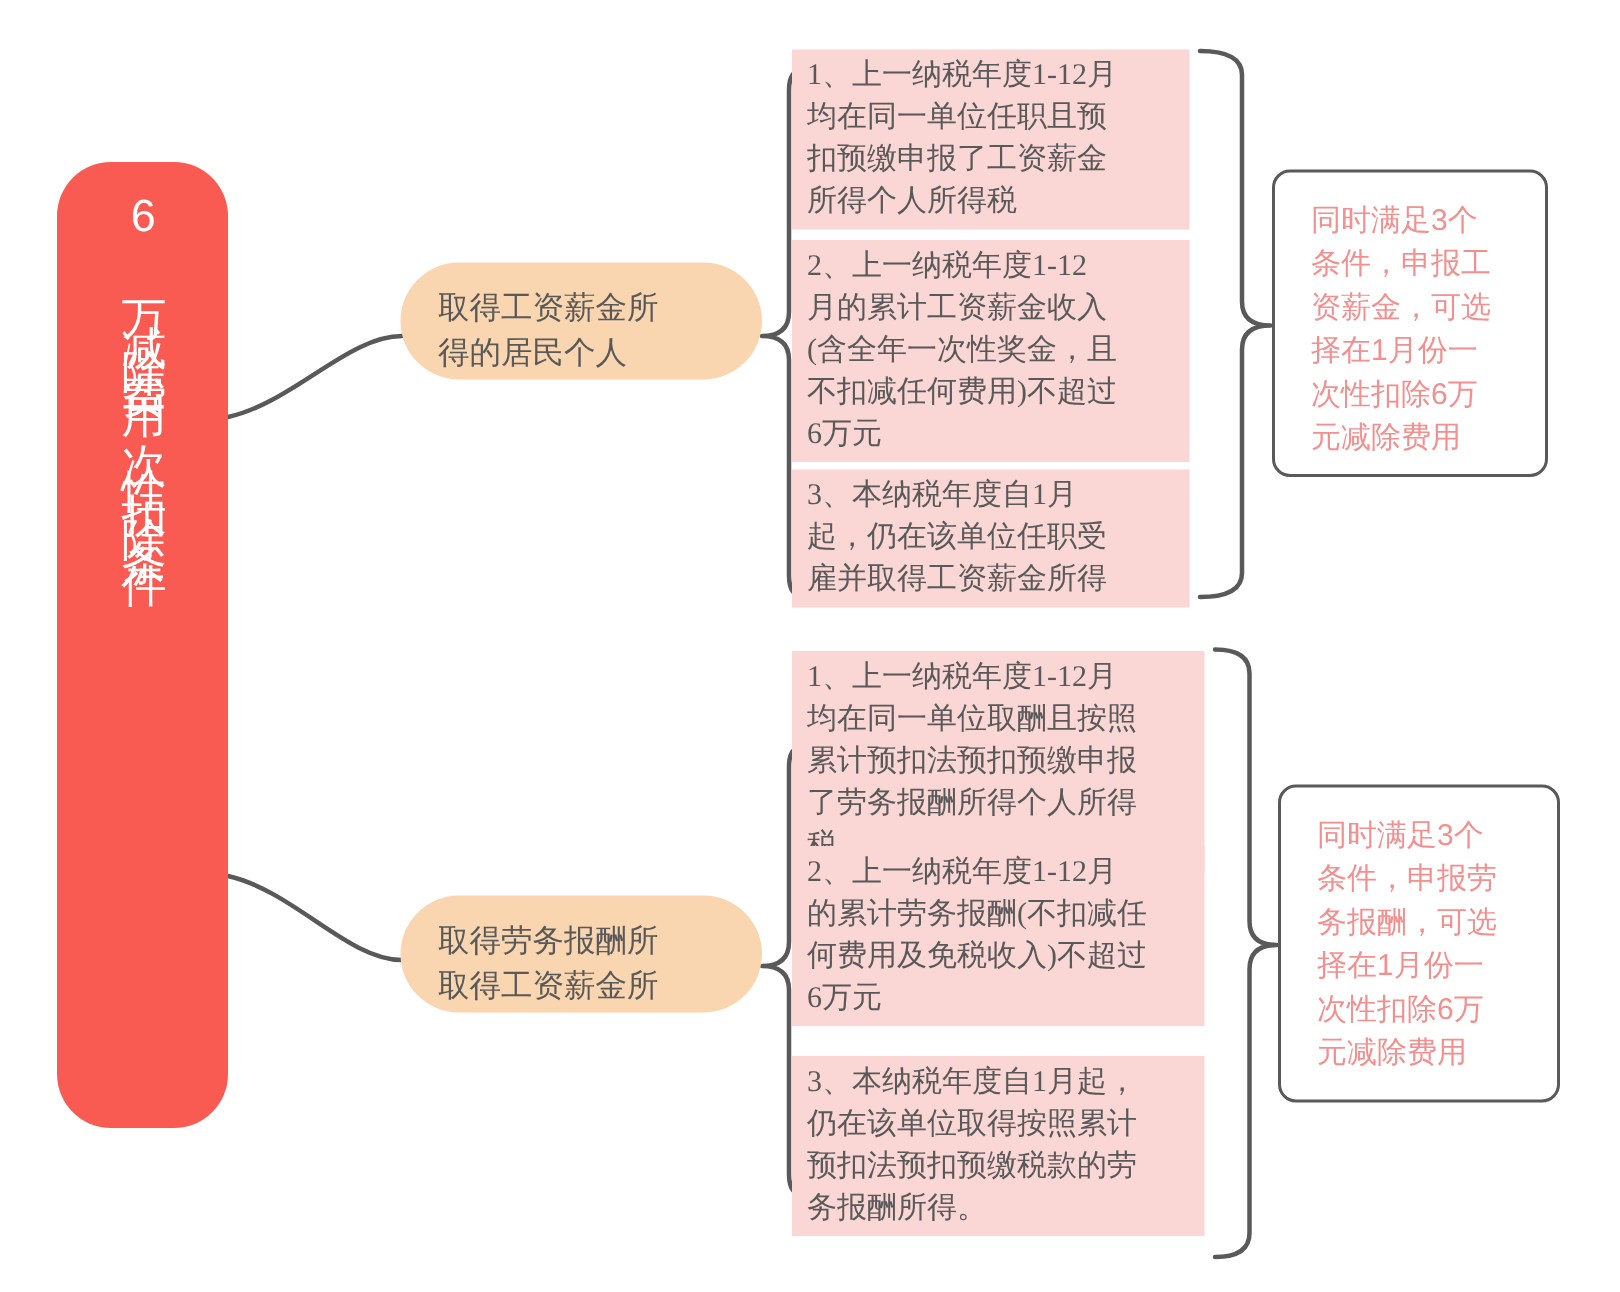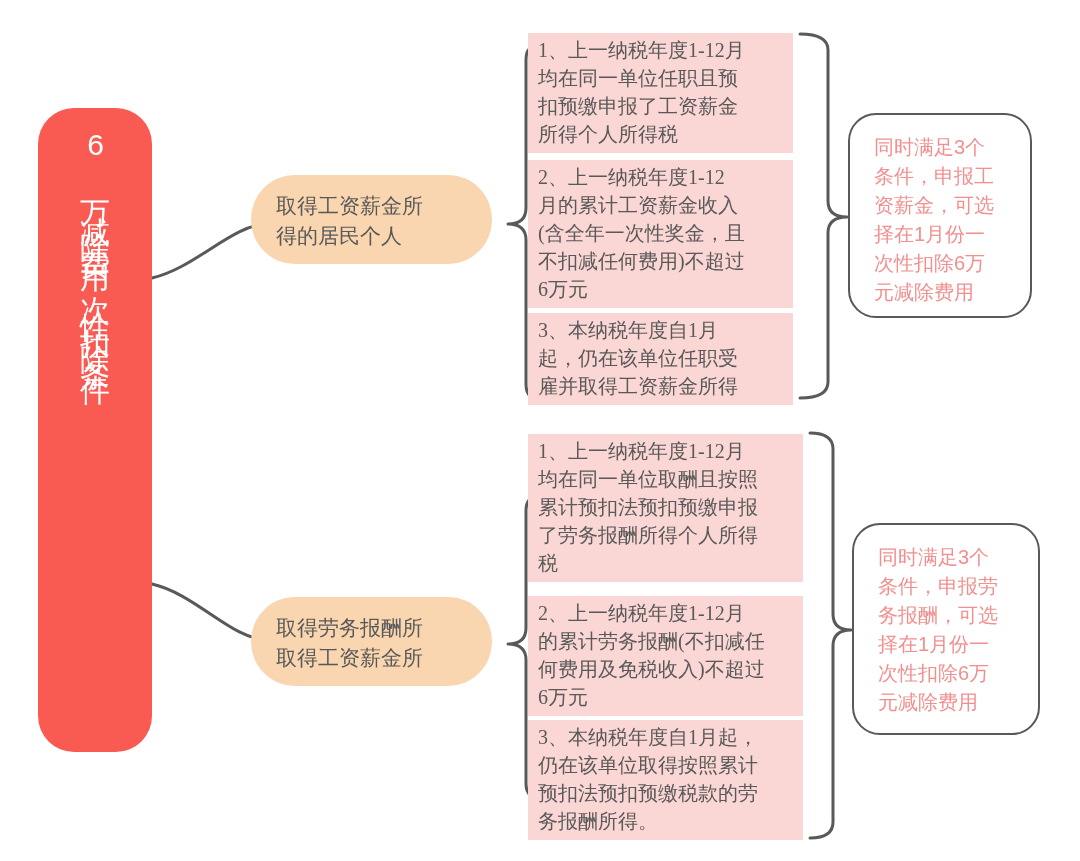--- a/index.html
+++ b/index.html
@@ -18,43 +18,43 @@
     position:absolute;left:38px;top:108px;width:114px;height:644px;
     background:var(--root-bg);border-radius:36px;
     display:flex;justify-content:center;box-sizing:border-box;padding-top:20px;
   }
   .root-label{
     writing-mode:vertical-rl;text-orientation:upright;
     color:var(--root-text);font-size:30px;letter-spacing:16px;line-height:1;
   }
 
   .branch{
-    position:absolute;left:251px;width:241px;height:89px;
+    position:absolute;left:267px;width:241px;height:78px;
     background:var(--branch-bg);border-radius:44px;box-sizing:border-box;
   }
   .branch-label{
     position:absolute;left:25px;top:16px;width:170px;
     color:var(--text);font-size:21px;line-height:30px;white-space:pre-line;
   }
   .branch.b0{top:175px;}
   .branch.b1{top:597px;}
 
   .cond{
     position:absolute;left:528px;background:var(--condition-bg);
     color:var(--text);font-size:20px;line-height:28px;white-space:pre-line;
     box-sizing:border-box;padding:3px 8px 5px 10px;font-family:Liberation Serif, serif;
   }
   .g0 .cond{width:265px;}
   .g1 .cond{width:275px;}
   .cond.c00{top:33px;}  .cond.c01{top:160px;} .cond.c02{top:313px;}
-  .cond.c10{top:434px;} .cond.c11{top:596px;} .cond.c12{top:720px;}
+  .cond.c10{top:434px;} .cond.c11{top:564px;} .cond.c12{top:704px;}
 
   .result{
     position:absolute;background:#fff;border:2px solid var(--result-border);
-    border-radius:28px;color:var(--result-text);font-size:20px;line-height:29px;
+    border-radius:12px;color:var(--result-text);font-size:20px;line-height:29px;
     white-space:pre-line;box-sizing:border-box;padding:18px 0 0 24px;
   }
   .result.r0{left:848px;top:113px;width:184px;height:205px;}
   .result.r1{left:852px;top:523px;width:188px;height:212px;}
 </style>
 </head>
 <body>
 
 <div class="canvas">
 

